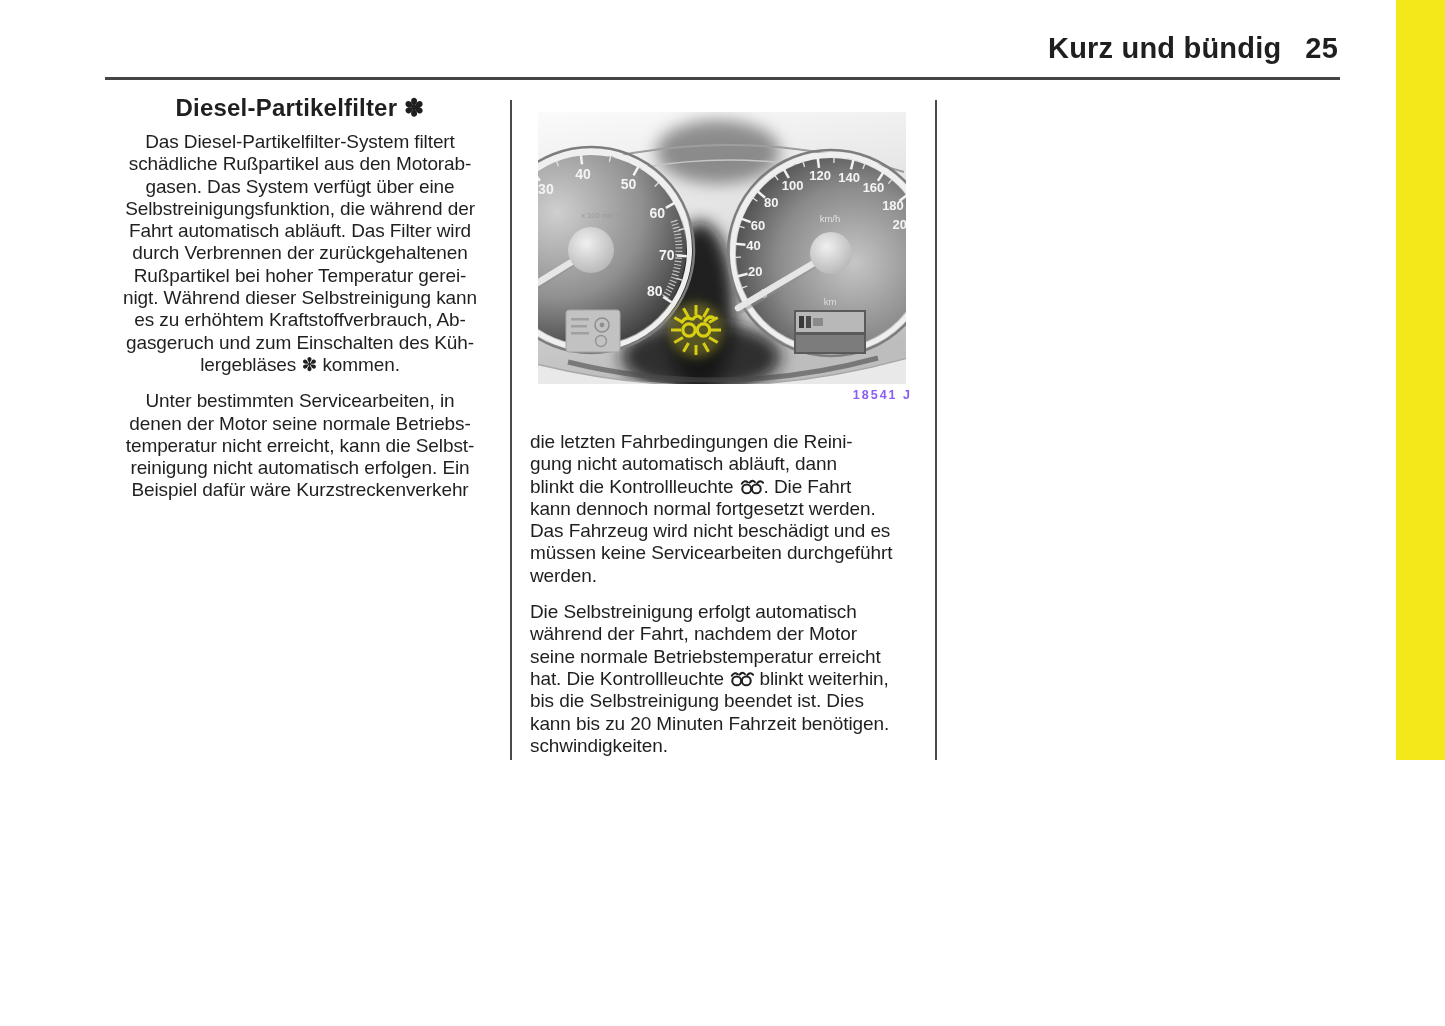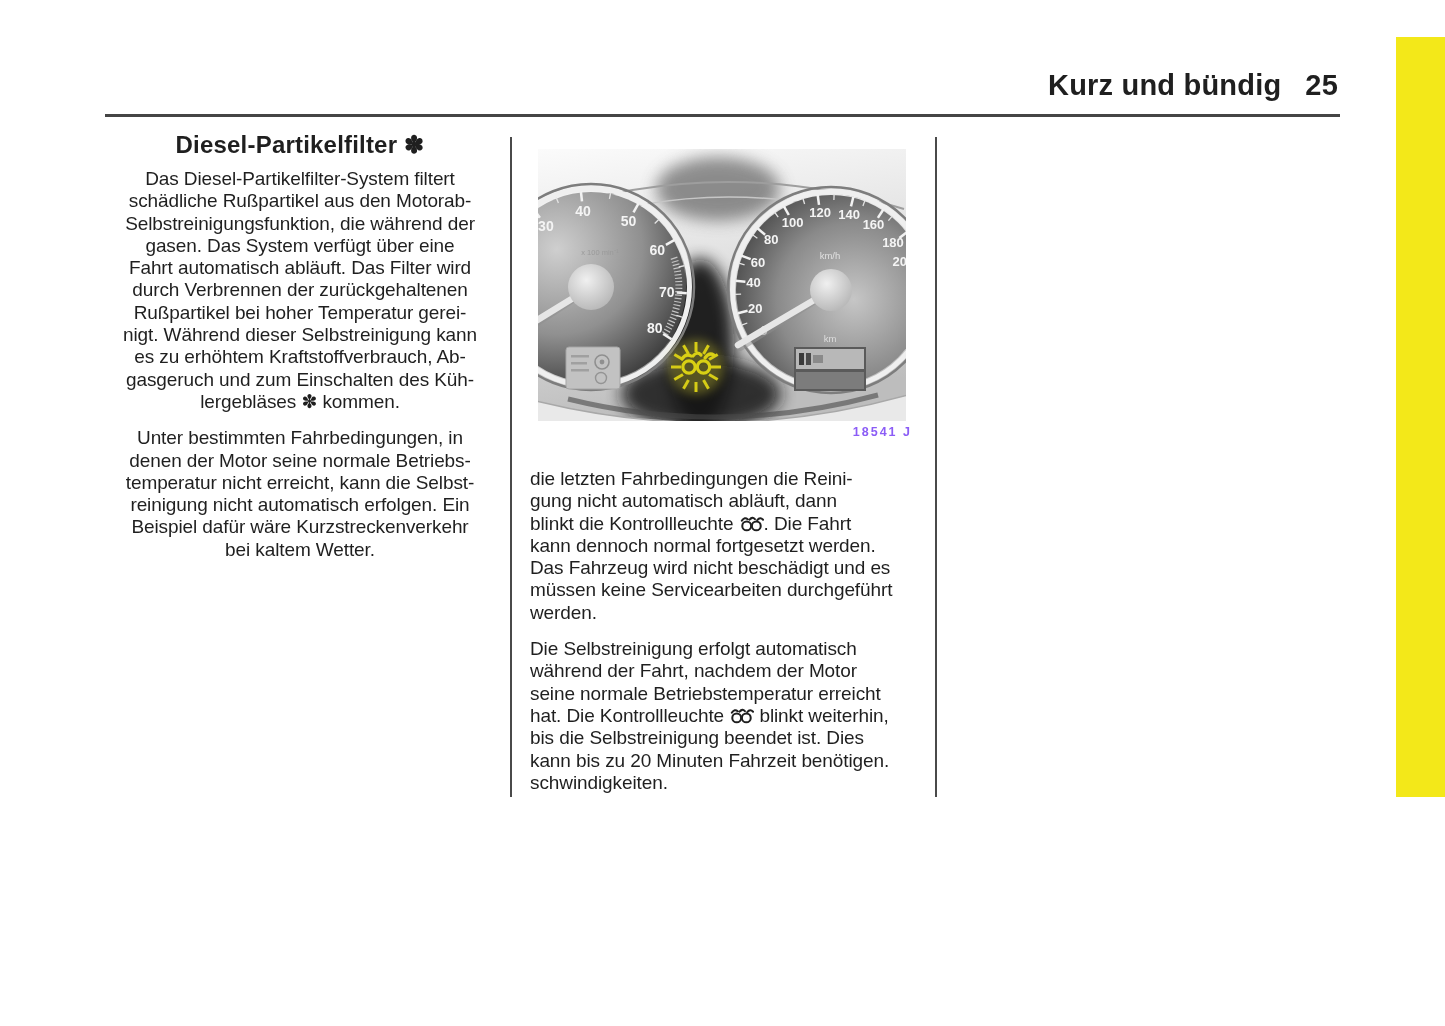--- a/index.html
+++ b/index.html
@@ -1,17 +1,17 @@
 <!DOCTYPE html>
 <html><head>
 <meta charset="utf-8">
 <style>
   html,body{margin:0;padding:0;background:#ffffff;}
   .page{position:relative;width:1445px;height:760px;background:#ffffff;overflow:hidden;
-        font-family:"Liberation Sans",sans-serif;color:#1f1f1f;margin-top:37px;}
+        font-family:"Liberation Sans",sans-serif;color:#1f1f1f;}
   
   .stripe{position:absolute;top:0;right:0;width:49px;height:1026px;background:#F3E819;}
   
   .header{position:absolute;top:32px;right:107px;display:flex;align-items:baseline;gap:24px;
           font-size:29px;font-weight:bold;letter-spacing:.2px;}
   .hrule{position:absolute;left:105px;top:77px;width:1235px;height:3px;background:#454545;}
   
   .vdiv{position:absolute;top:100px;width:2px;height:858px;background:#4a4a4a;}
   .vdiv.d1{left:510px;}
   .vdiv.d2{left:935px;}
@@ -52,37 +52,36 @@
   <div class="hrule"></div>
 
   <div class="vdiv d1"></div>
   <div class="vdiv d2"></div>
 
   <section class="col-left">
     <h1 class="hd"><span>Diesel-Partikelfilter</span> <span>✽</span></h1>
     <div class="para p1">
       <div class="ln">Das Diesel-Partikelfilter-System filtert</div>
       <div class="ln">schädliche Rußpartikel aus den Motorab-</div>
+      <div class="ln">gasen. Das System verfügt über eine</div>
       <div class="ln">Selbstreinigungsfunktion, die während der</div>
-      <div class="ln">gasen. Das System verfügt über eine</div>
       <div class="ln">Fahrt automatisch abläuft. Das Filter wird</div>
       <div class="ln">durch Verbrennen der zurückgehaltenen</div>
       <div class="ln">Rußpartikel bei hoher Temperatur gerei-</div>
       <div class="ln">nigt. Während dieser Selbstreinigung kann</div>
       <div class="ln">es zu erhöhtem Kraftstoffverbrauch, Ab-</div>
       <div class="ln">gasgeruch und zum Einschalten des Küh-</div>
       <div class="ln">lergebläses ✽ kommen.</div>
     </div>
     <div class="para gap">
-      <div class="ln">Unter bestimmten Fahrbedingungen, in</div>
+      <div class="ln">Unter bestimmten Servicearbeiten, in</div>
       <div class="ln">denen der Motor seine normale Betriebs-</div>
       <div class="ln">temperatur nicht erreicht, kann die Selbst-</div>
       <div class="ln">reinigung nicht automatisch erfolgen. Ein</div>
       <div class="ln">Beispiel dafür wäre Kurzstreckenverkehr</div>
-      <div class="ln">bei kaltem Wetter.</div>
     </div>
   </section>
 
   <section class="col-mid">
 
     <svg class="figure" viewBox="0 0 368 272">
       <defs>
         <linearGradient id="bgGrad" x1="0" y1="0" x2="0.2" y2="1">
           <stop offset="0" stop-color="#fbfbfb"></stop>
             <stop offset="0.45" stop-color="#e3e3e3"></stop>

